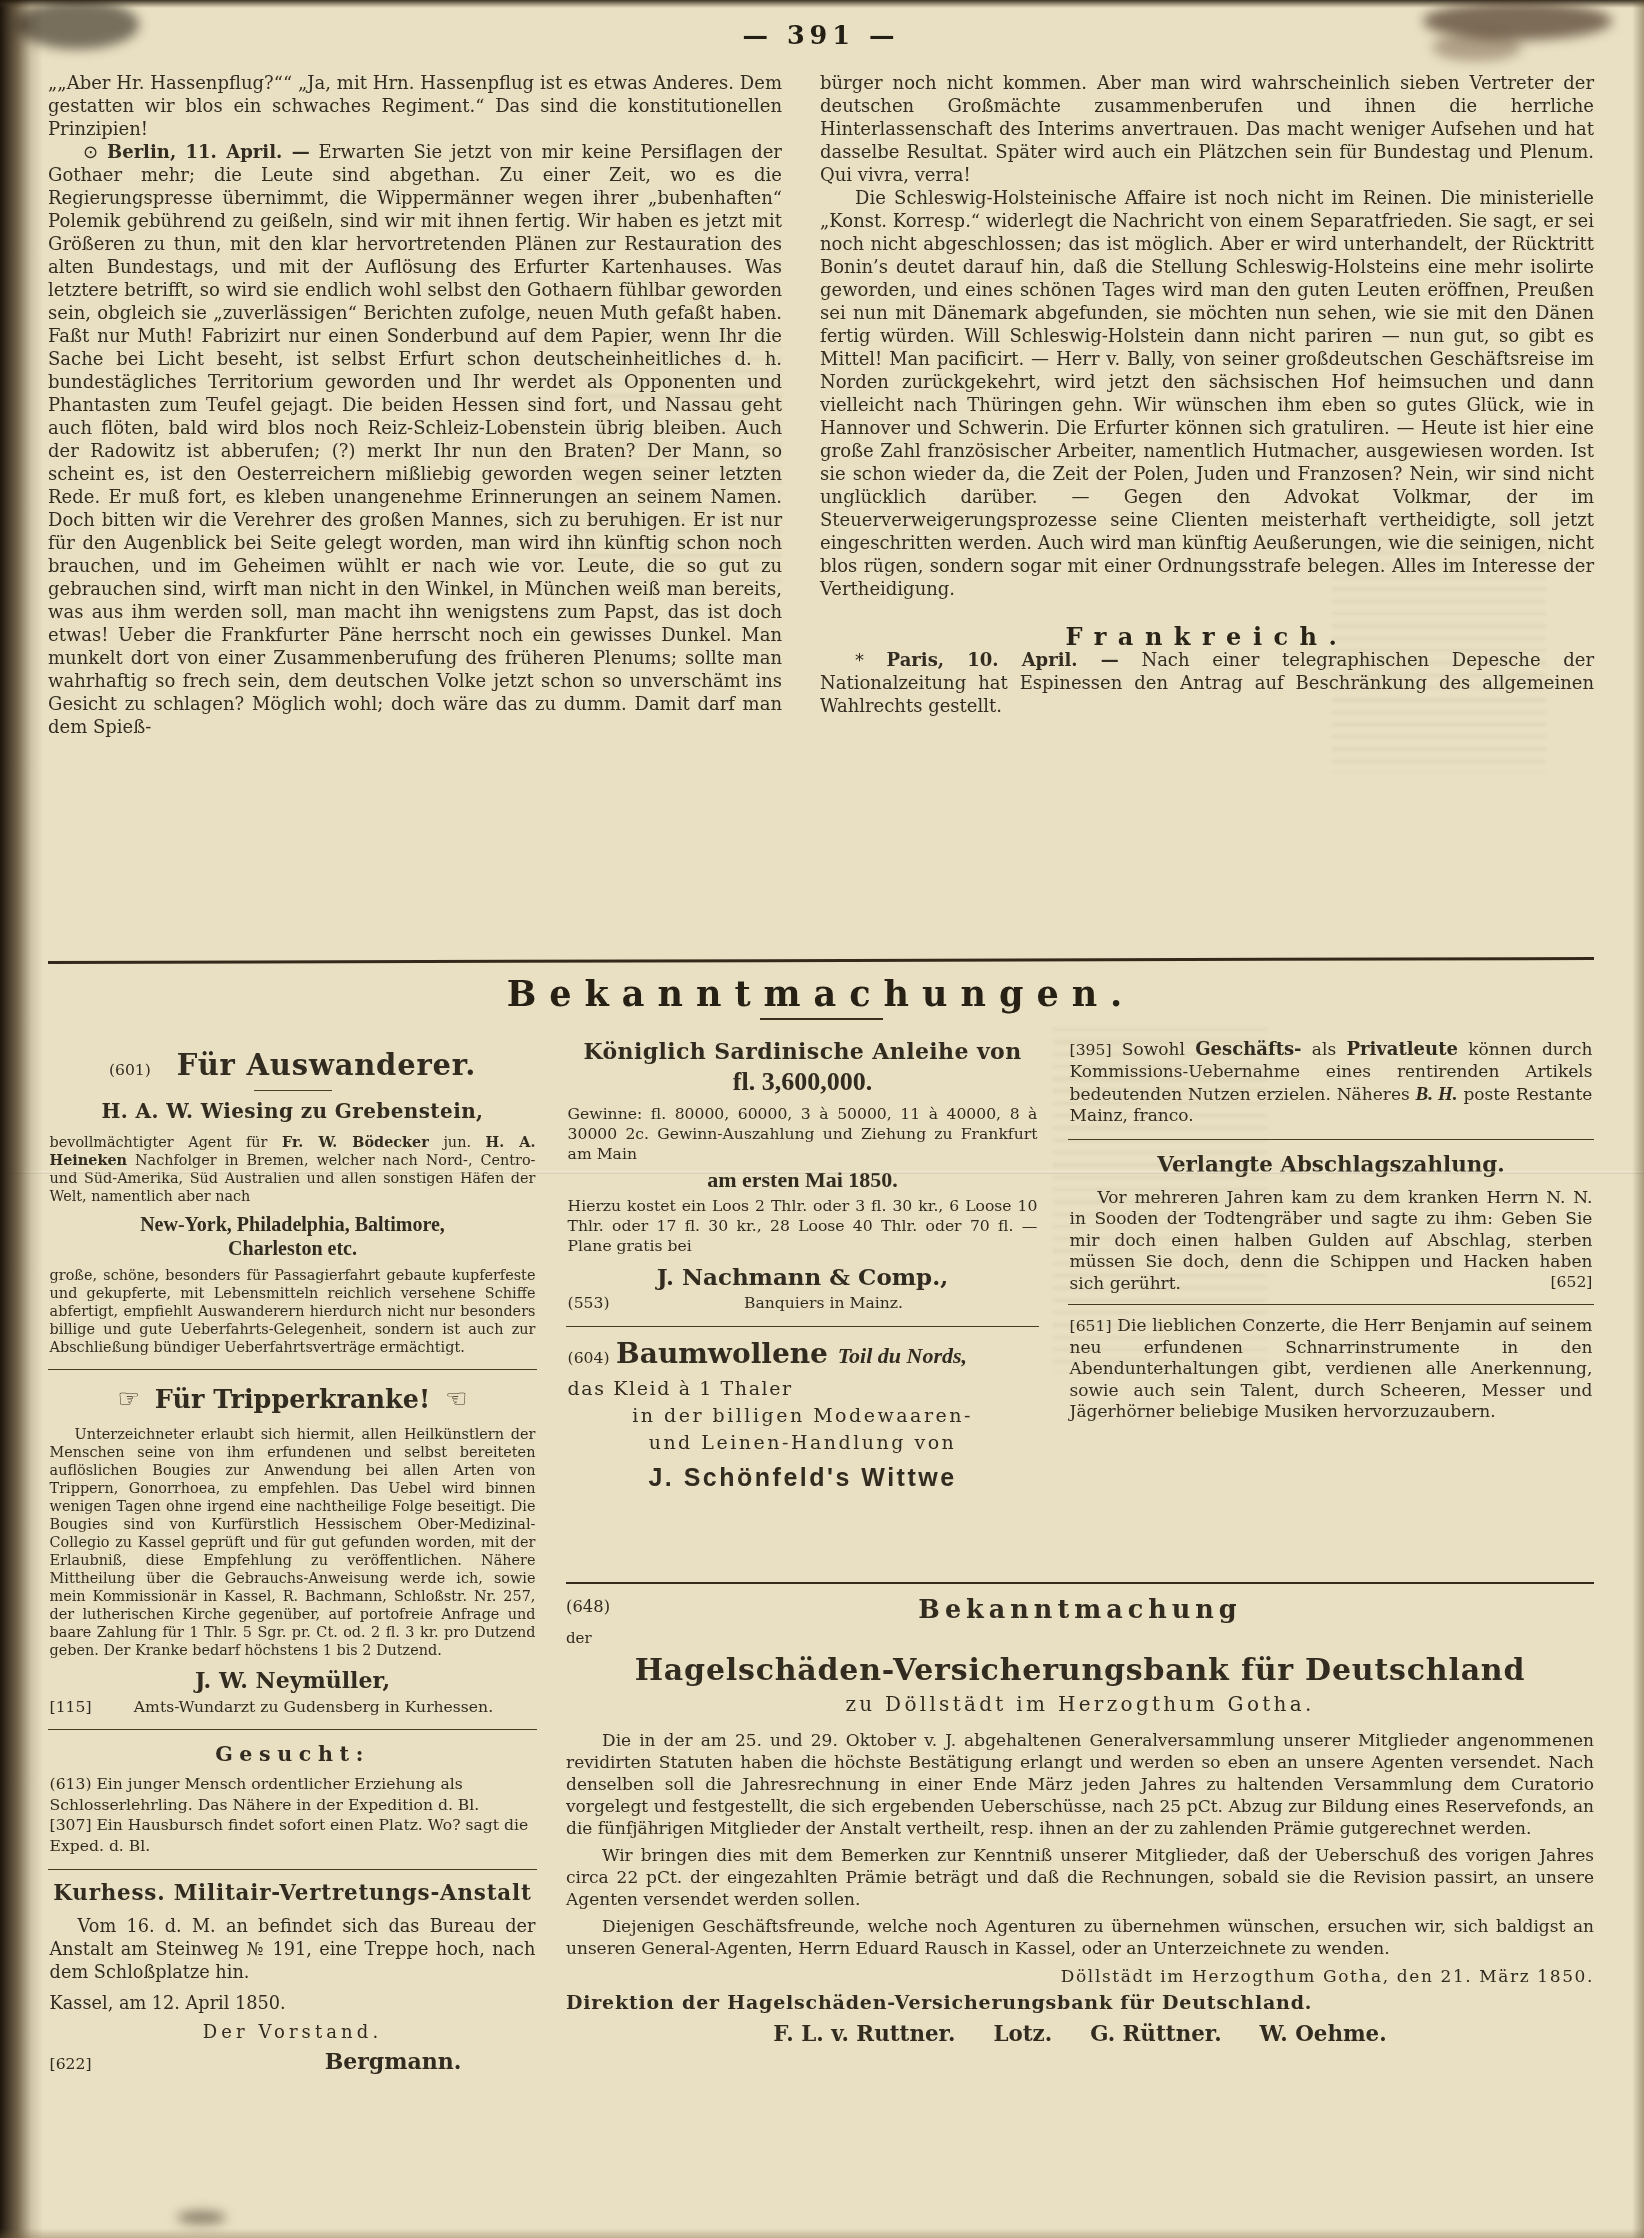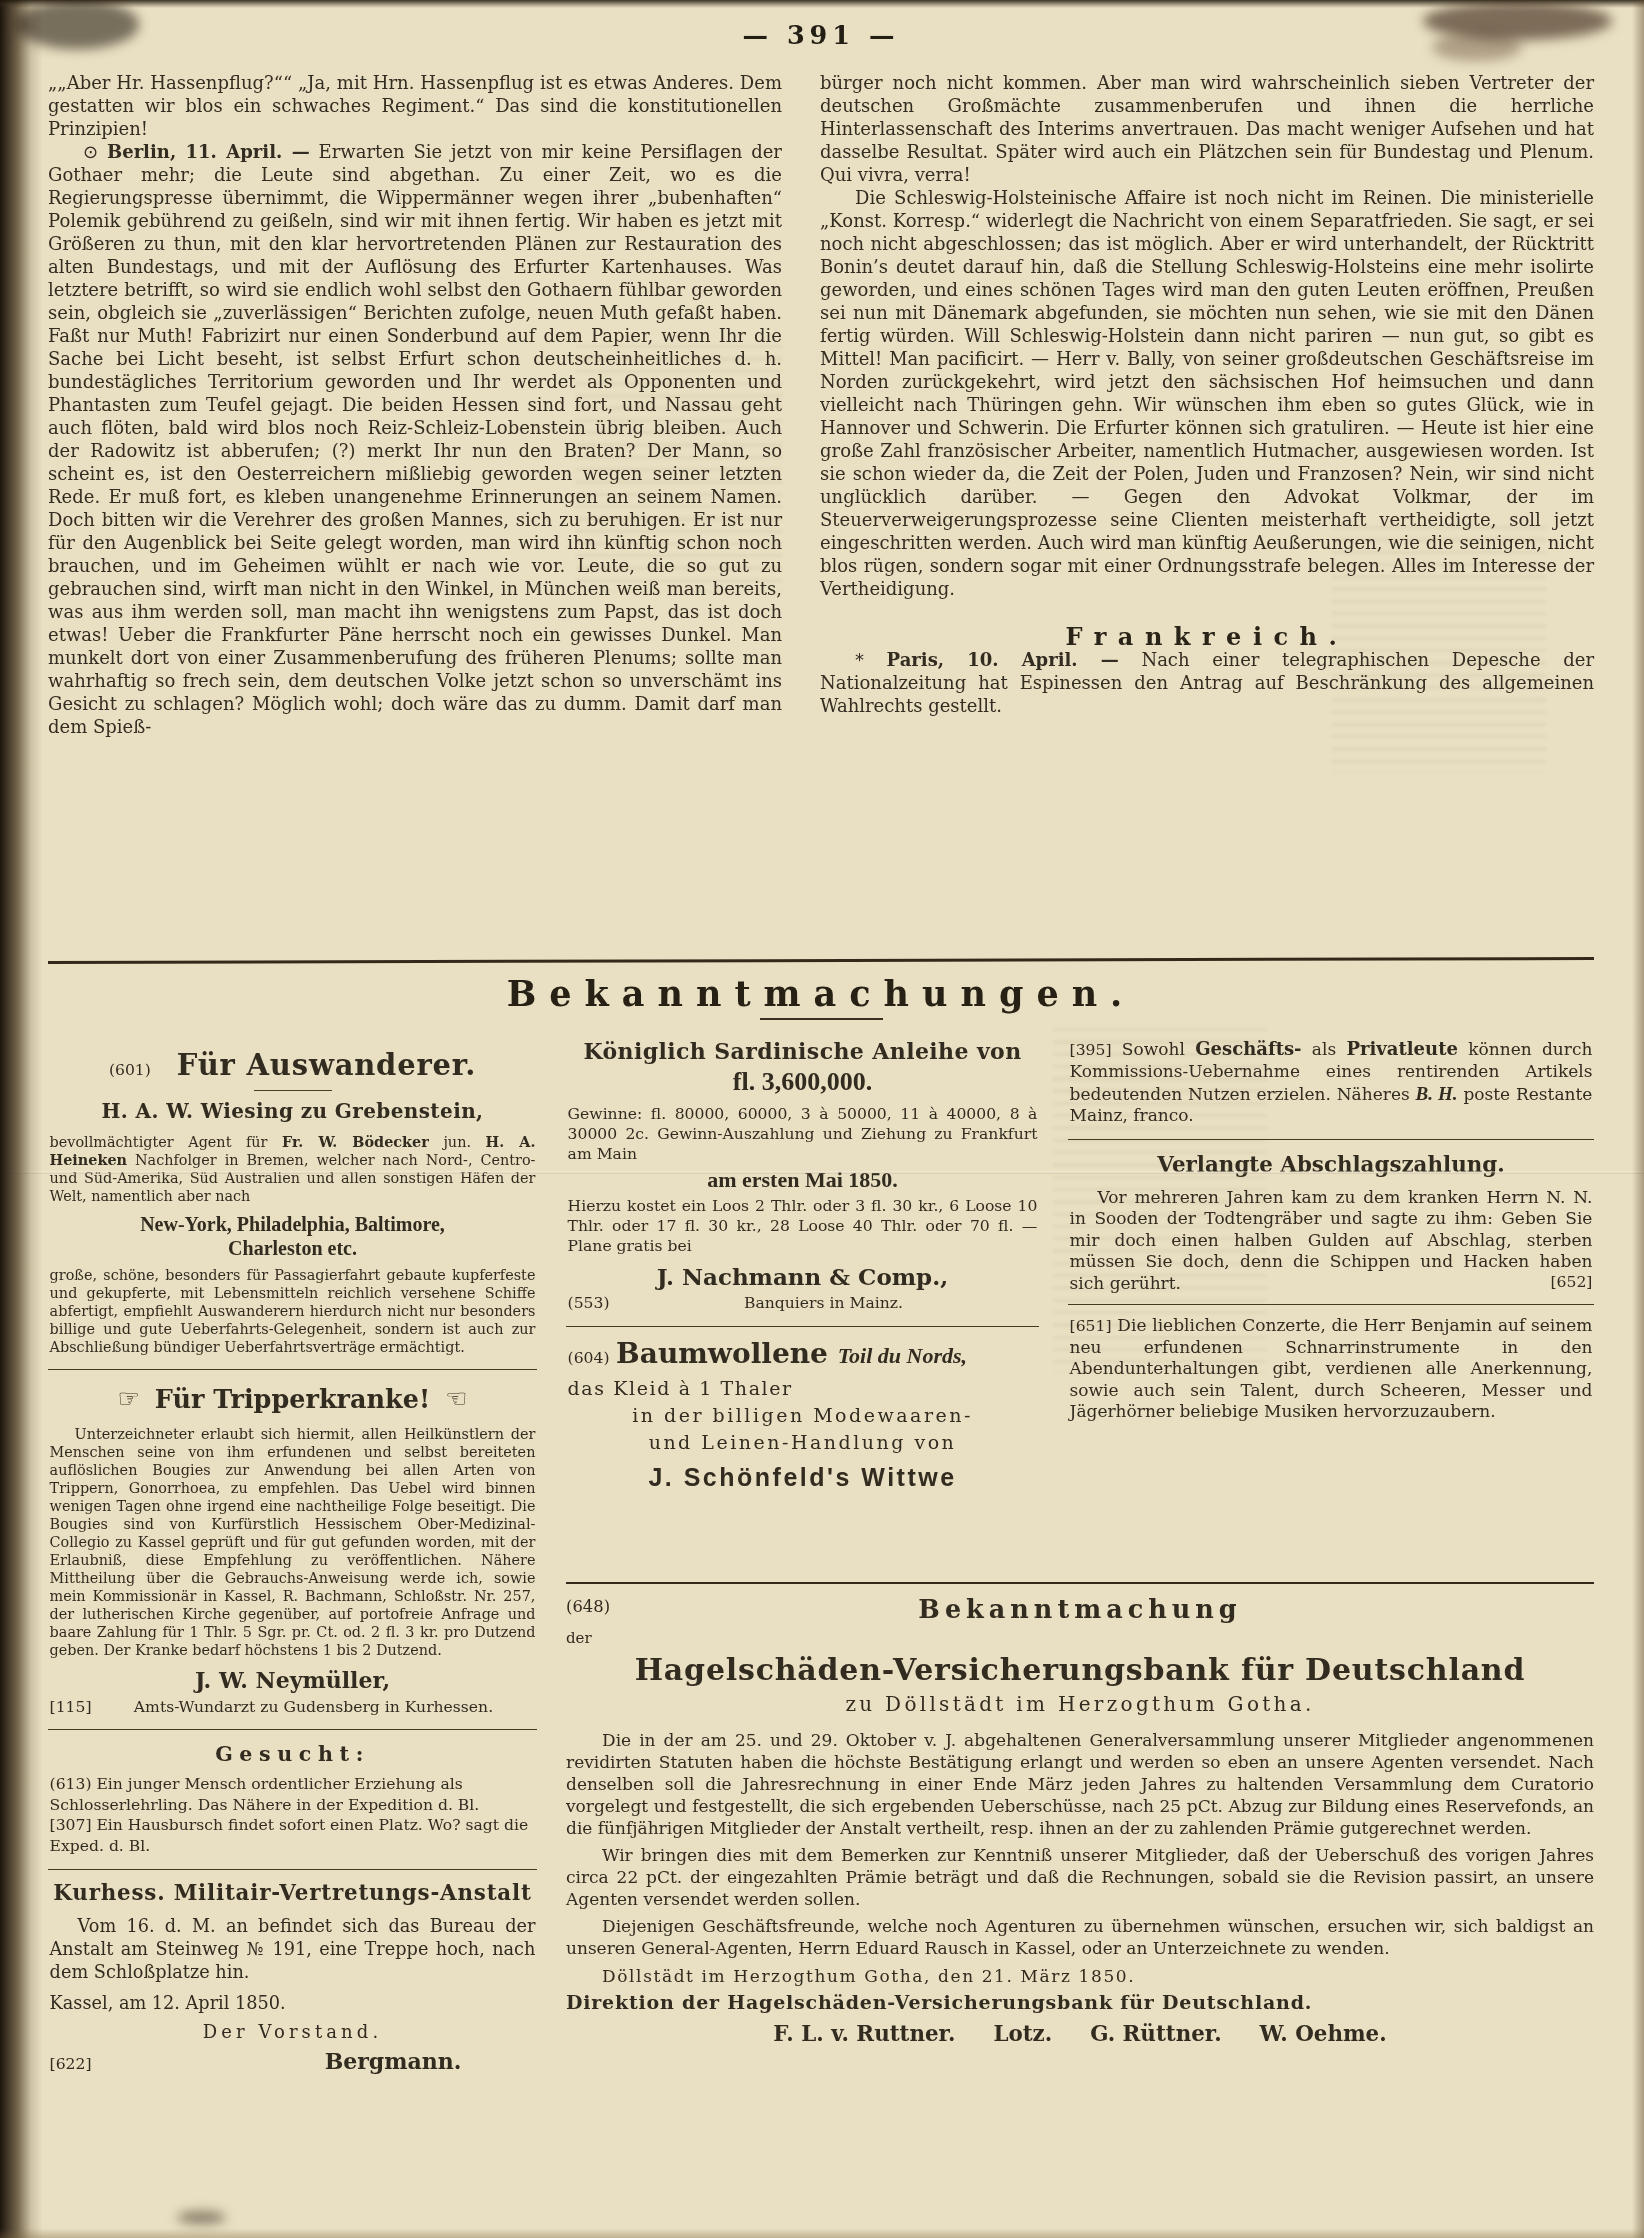--- a/index.html
+++ b/index.html
@@ -113,21 +113,21 @@
   .kom-bh{font-family:"Liberation Serif",serif;font-weight:bold;font-style:italic;font-size:19px;}
   .abs-title{font-size:21.4px;font-weight:bold;text-align:center;margin:1.6px 0 10px;}
   .abs-id{text-align:right;font-size:15.6px;margin-top:-21.4px;}
 
   .hag-id{position:absolute;left:0;top:13px;font-size:16.4px;}
   .hag-t1{text-align:center;font-size:25.5px;font-weight:bold;letter-spacing:5px;margin-top:5px;}
   .hag-der{text-align:left;font-size:15px;margin:5px 0;}
   .hag-bank{text-align:center;font-size:30px;font-weight:bold;letter-spacing:0.8px;margin:3.3px 0 5px;}
   .hag-loc{text-align:center;font-size:20px;letter-spacing:3.3px;margin-bottom:13px;}
   .hag p.bp{font-size:17px;line-height:22px;text-align:justify;text-indent:36px;margin:0 0 5px;hyphens:auto;}
-  .hag-date{font-size:17px;margin:6.6px 0 3.3px;text-indent:36px;letter-spacing:1.6px;}
+  .hag-date{font-size:17px;margin:6.6px 0 3.3px;text-indent:36px;letter-spacing:1.6px;text-align:right;}
   .hag-dir{font-size:19px;font-weight:bold;letter-spacing:0.8px;margin-top:5px;}
   .hag-sigs{display:flex;justify-content:center;gap:38px;font-size:21.4px;font-weight:bold;margin-top:8.2px;}
 </style>
 </head>
 <body>
 
 <div class="sheet">
   <div class="ghost g1"></div>
   <div class="ghost g2"></div>
   <div class="ghost g3"></div>

